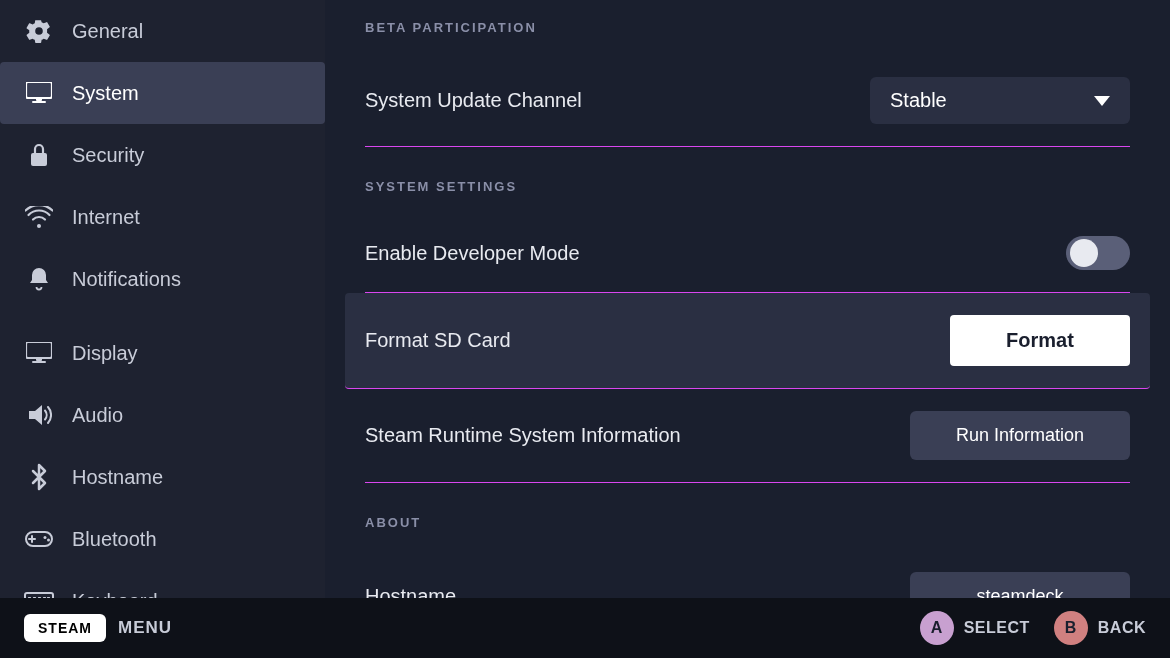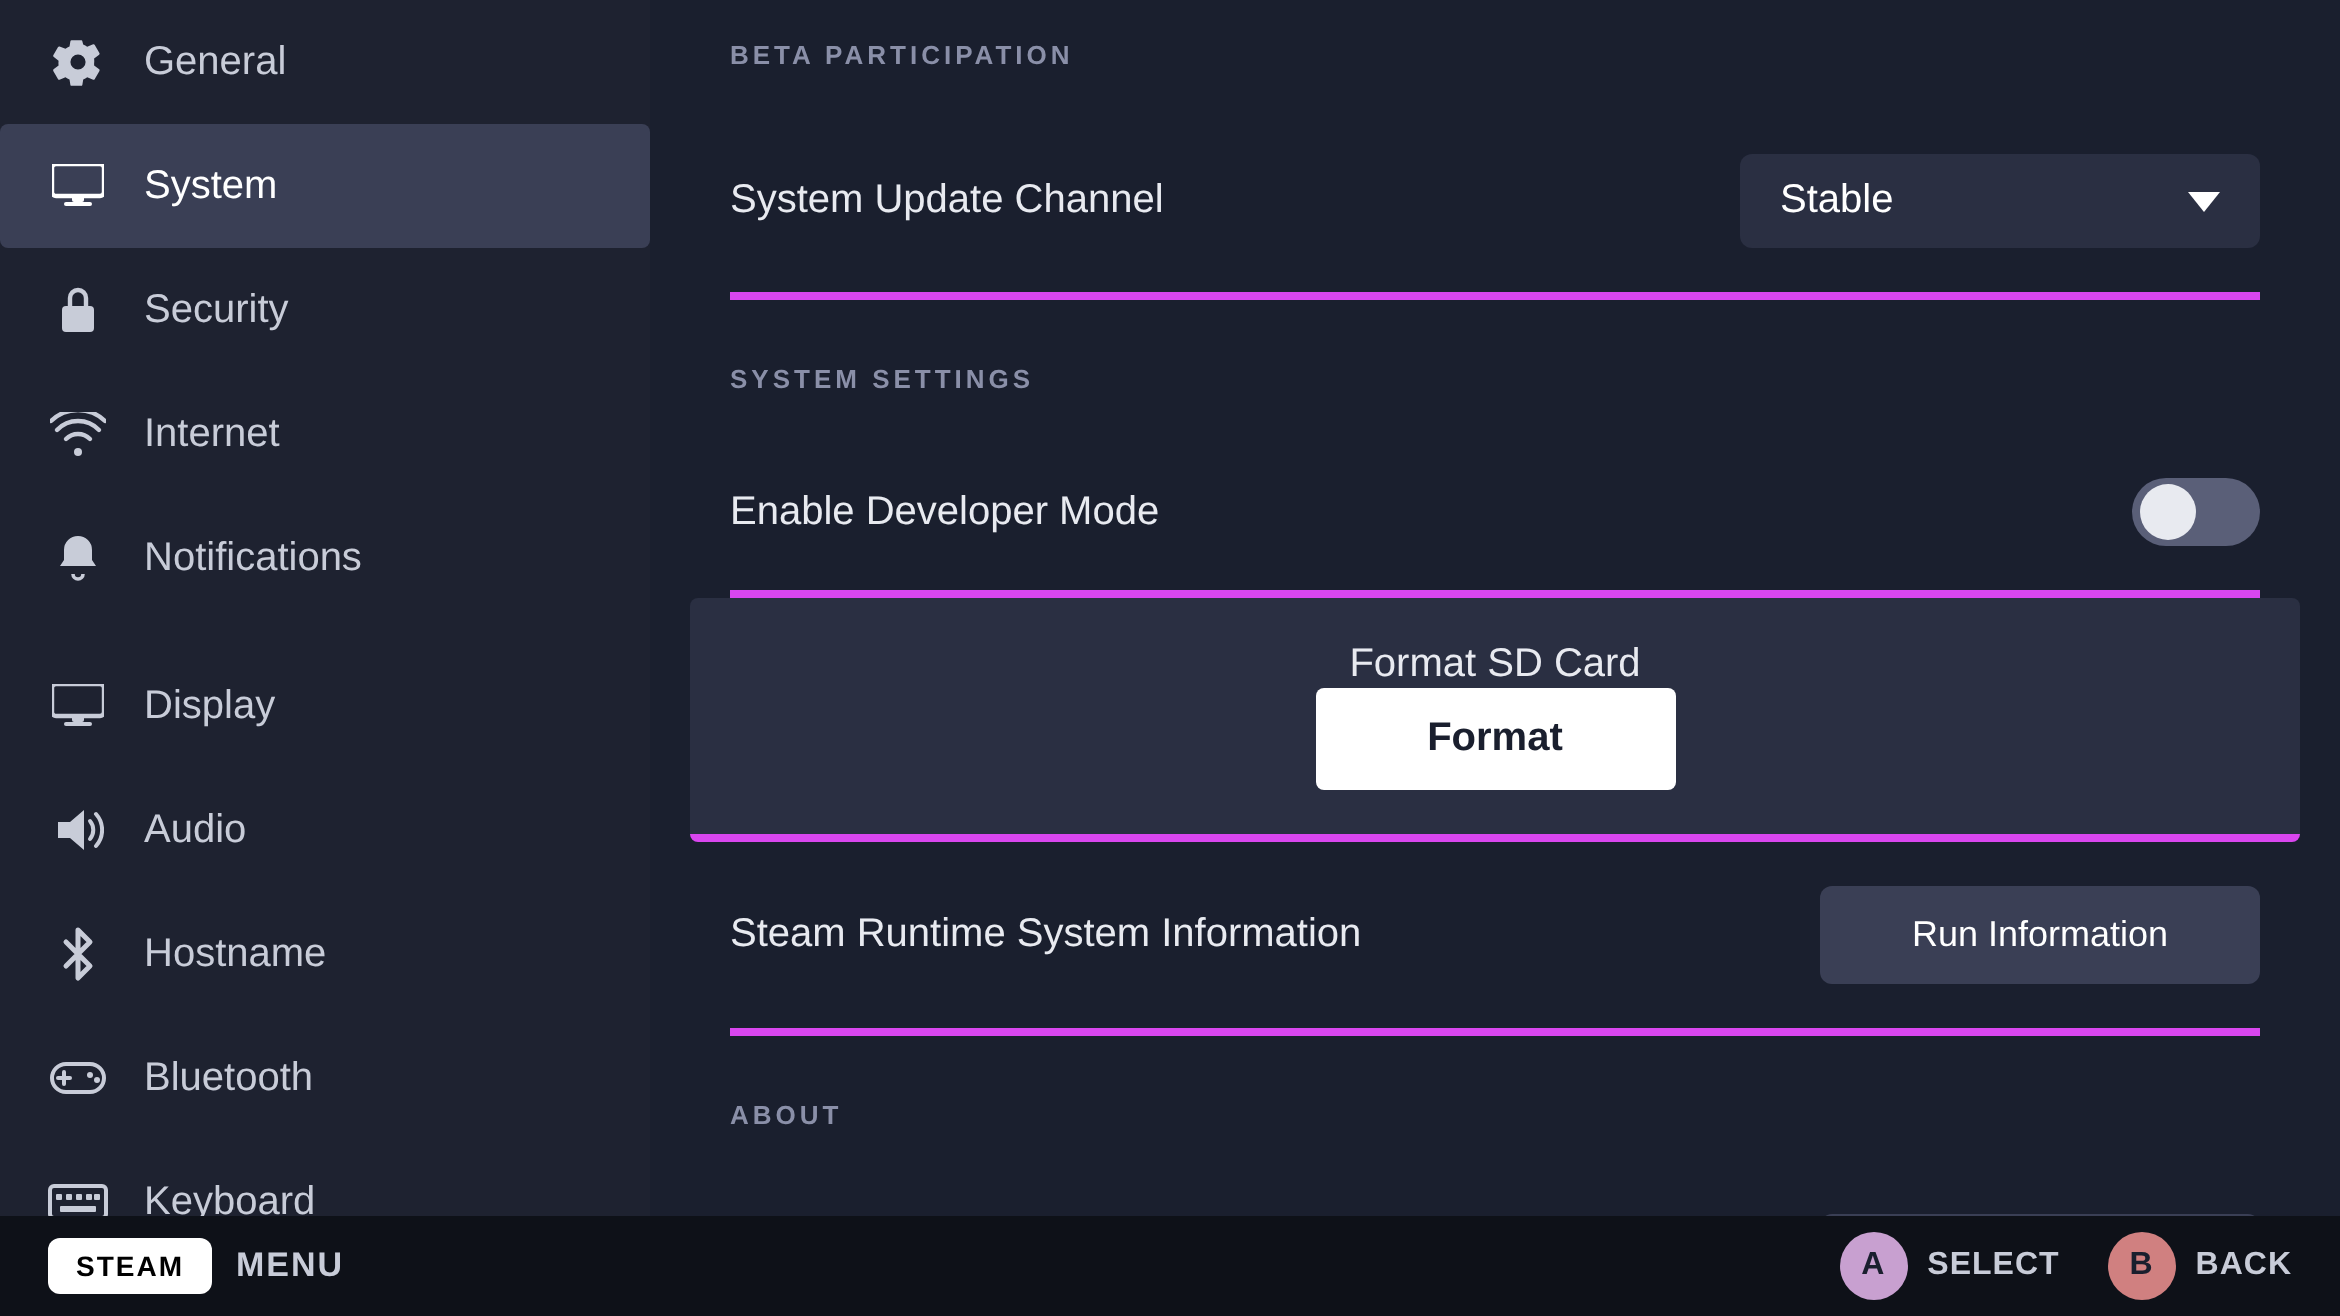--- a/index.html
+++ b/index.html
@@ -77,30 +77,29 @@
       color: #8a8fa8;
       text-transform: uppercase;
       margin-bottom: 20px;
     }
 
     .setting-row {
       display: flex;
       align-items: center;
       justify-content: space-between;
       padding: 22px 0;
-      border-bottom: 4px solid #d946ef;
+      border-bottom: 1px solid #d946ef;
       min-height: 72px;
     }
 
     .setting-row.highlighted {
       background: #2a2f42;
       margin: 0 -20px;
       padding: 22px 20px;
       border-radius: 4px;
-      flex-direction: column;
     }
 
     .setting-label {
       font-size: 20px;
       color: #e8eaf0;
     }
 
     
     .dropdown {
       display: flex;
@@ -175,21 +174,21 @@
       cursor: pointer;
       min-width: 220px;
     }
 
     .section-gap {
       margin-top: 32px;
     }
 
     
     .footer {
-      height: 50px;
+      height: 60px;
       background: #0e1118;
       display: flex;
       align-items: center;
       justify-content: space-between;
       padding: 0 24px;
       flex-shrink: 0;
     }
 
     .footer-left {
       display: flex;

